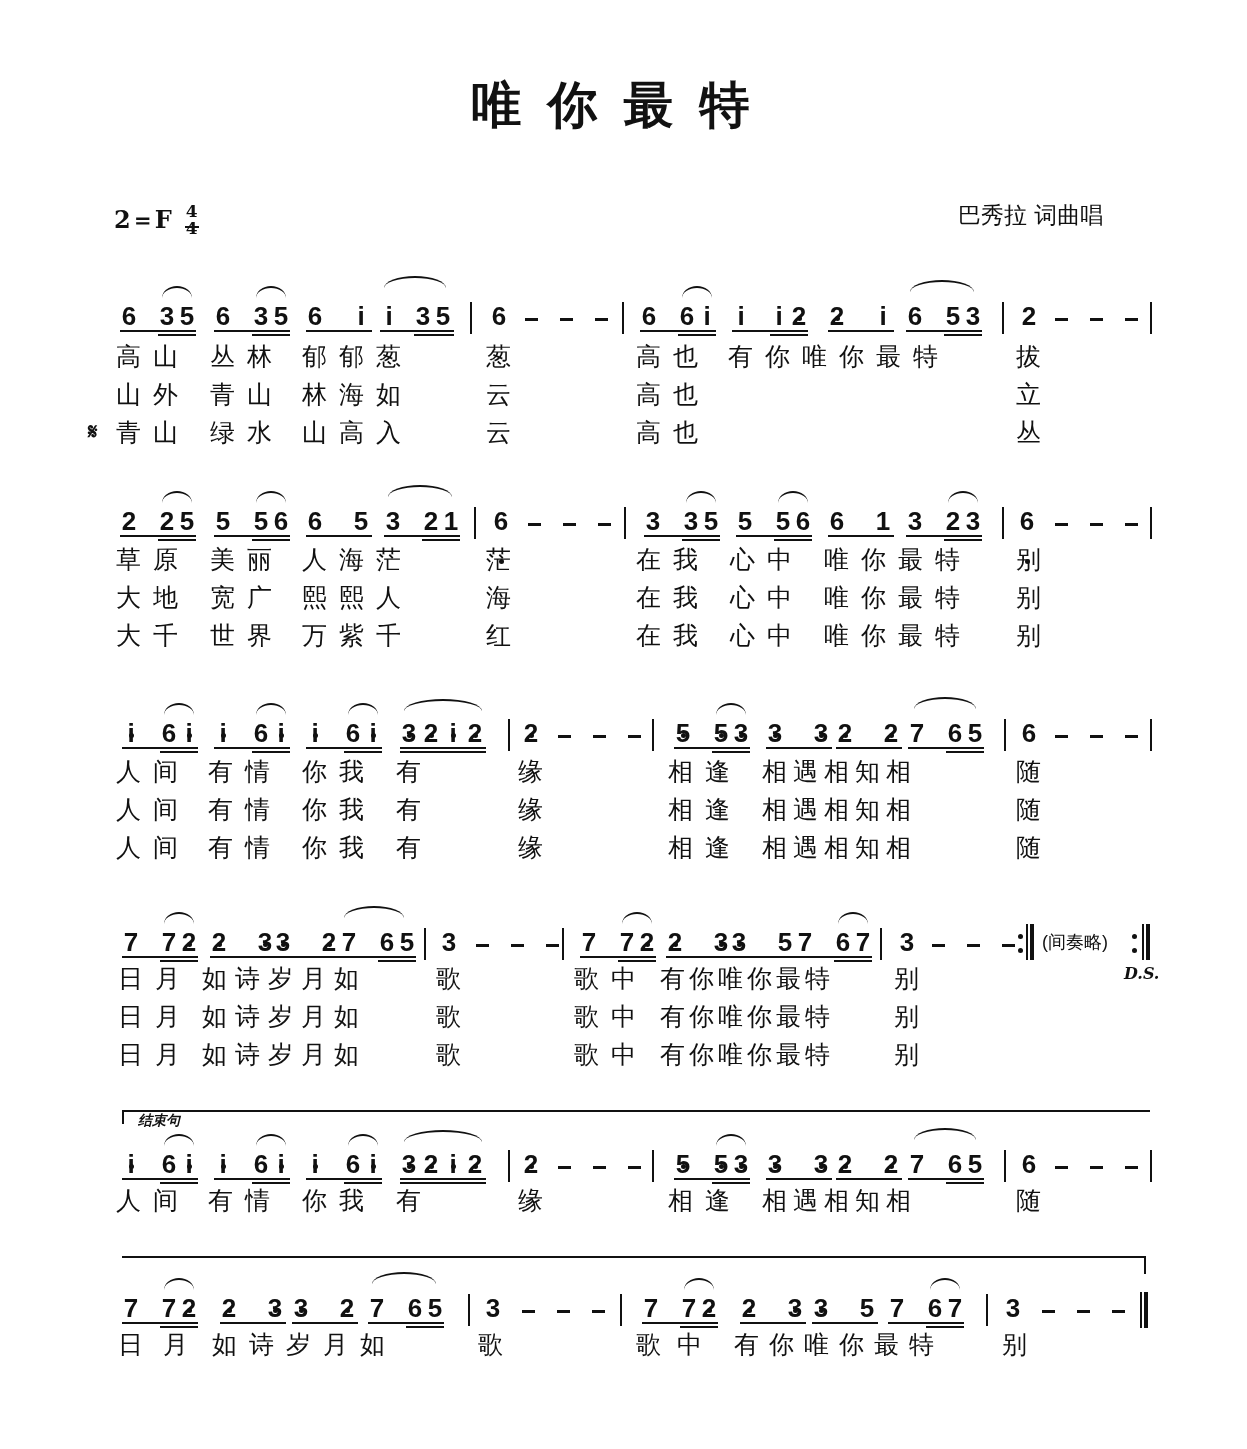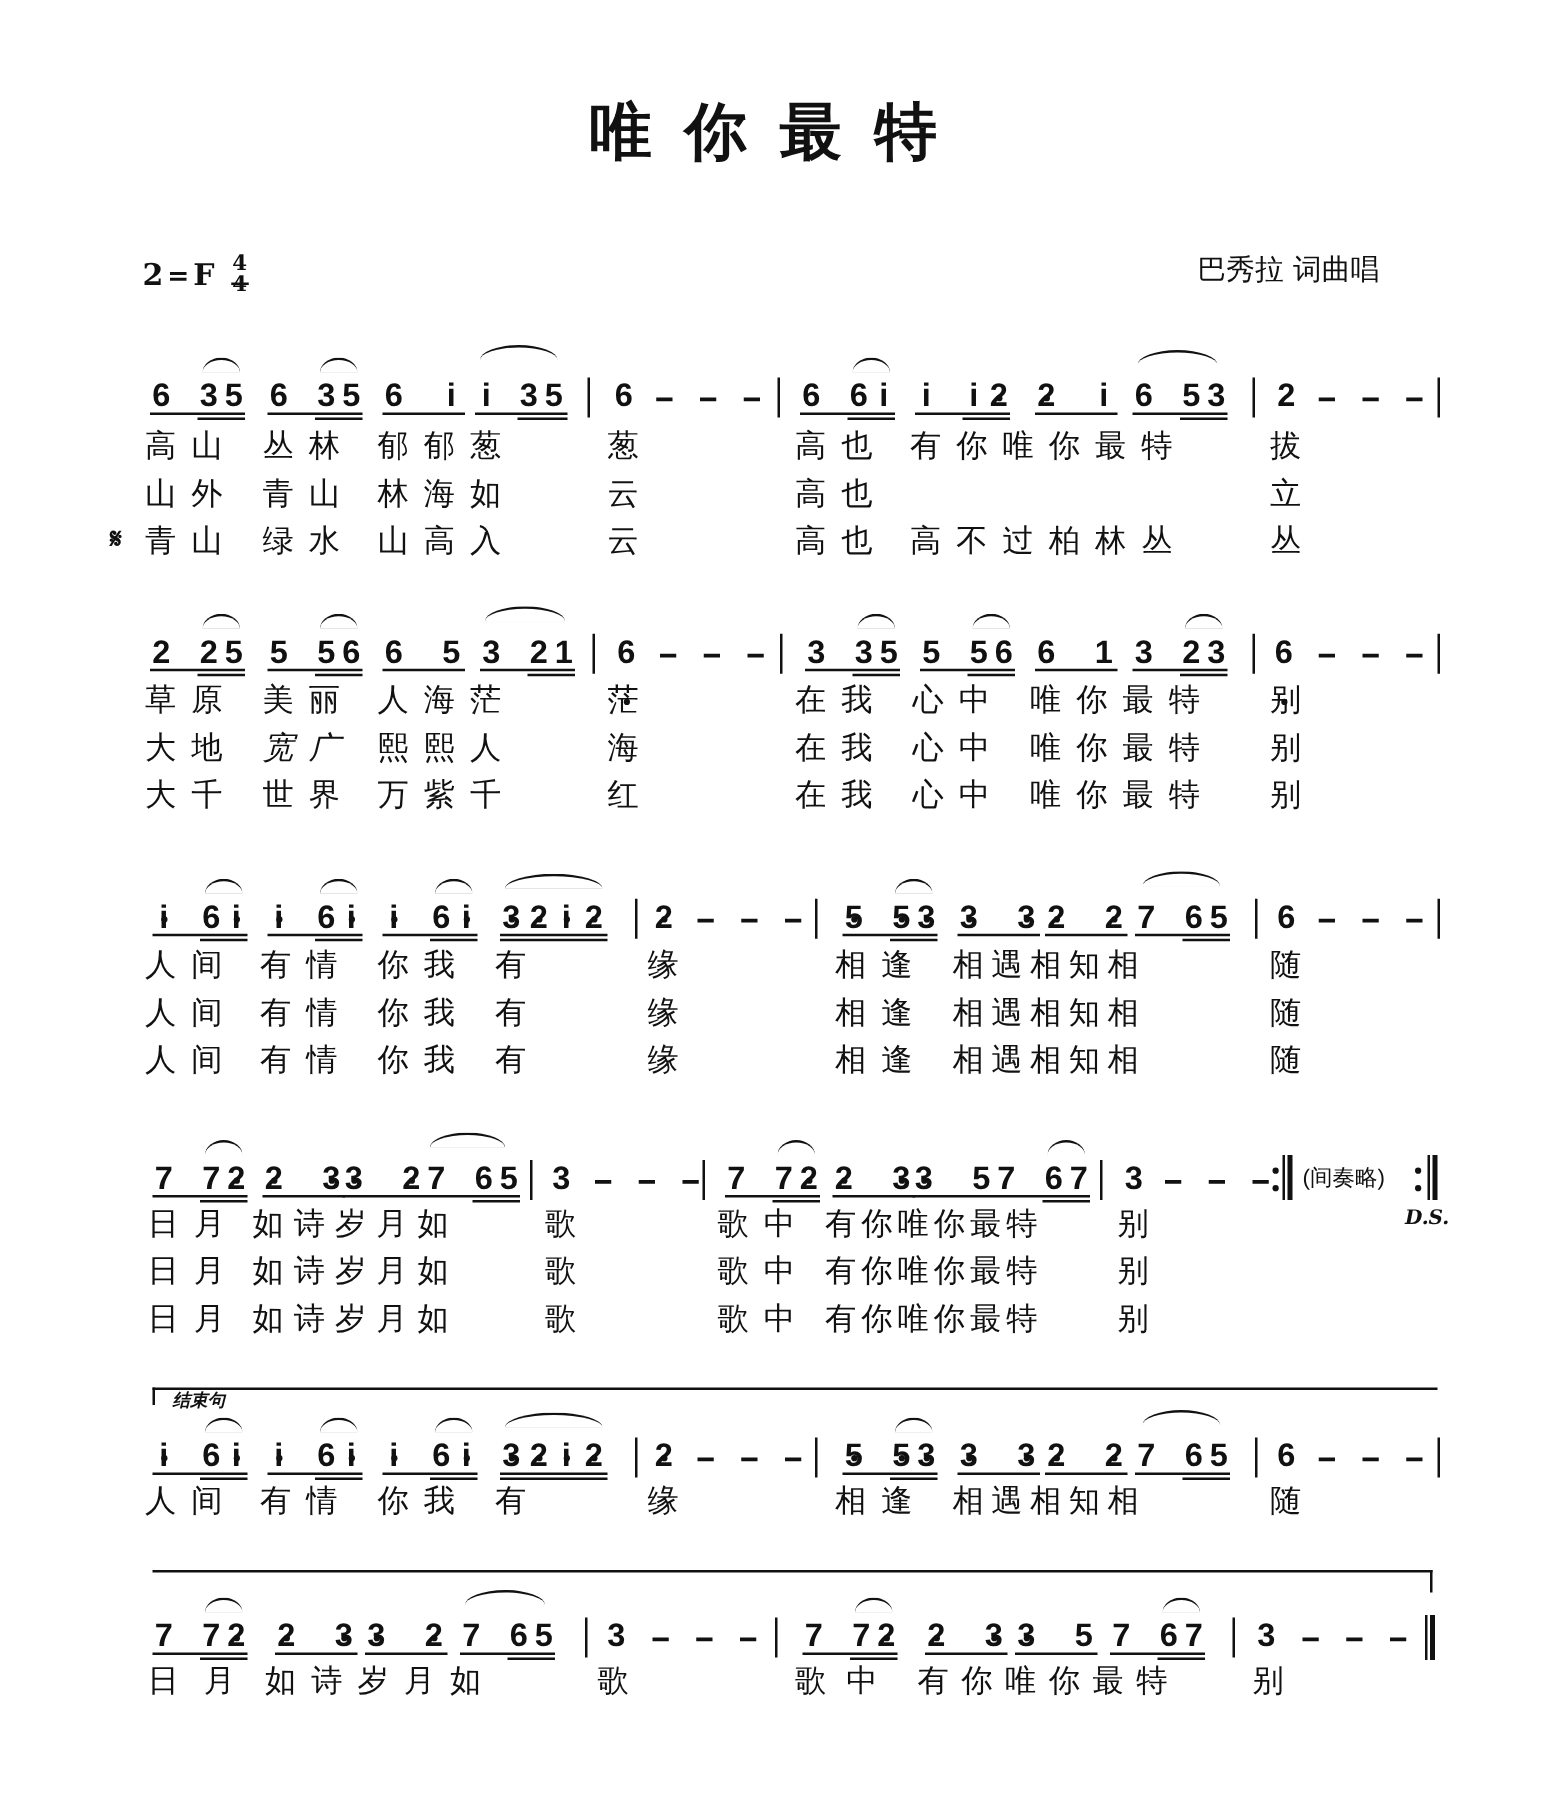--- a/index.html
+++ b/index.html
@@ -123,21 +123,20 @@
         <div class="syl" style="left: 486px; letter-spacing: 12px;">云</div>
         <div class="syl" style="left: 636px; letter-spacing: 12px;">高也</div>
         <div class="syl" style="left: 1016px; letter-spacing: 12px;">立</div>
       </div>
       <div class="lyric-line" style="top: 76px;">
         <div class="syl" style="left: 116px; letter-spacing: 12px;">青山</div>
         <div class="syl" style="left: 210px; letter-spacing: 12px;">绿水</div>
         <div class="syl" style="left: 302px; letter-spacing: 12px;">山高入</div>
         <div class="syl" style="left: 486px; letter-spacing: 12px;">云</div>
         <div class="syl" style="left: 636px; letter-spacing: 12px;">高也</div>
-        <div class="syl" style="left: 728px; letter-spacing: 12px;">高不过柏林丛</div>
         <div class="syl" style="left: 1016px; letter-spacing: 12px;">丛</div>
       </div>
     </div>
     <div class="segno" style="left: 88px; top: 418px;">𝄋</div>
     <div class="notes-row" style="top: 485px;">
       <div class="n" style="left: 120px;"><span>2</span></div>
       <div class="n" style="left: 158px;"><span>2</span></div>
       <div class="n" style="left: 178px;"><span>5</span></div>
       <div class="ul" style="left: 120px; width: 76px; top: 50px;"></div>
       <div class="ul" style="left: 158px; width: 38px; top: 54px;"></div>
@@ -197,21 +196,21 @@
         <div class="syl" style="left: 210px; letter-spacing: 12px;">美丽</div>
         <div class="syl" style="left: 302px; letter-spacing: 12px;">人海茫</div>
         <div class="syl" style="left: 486px; letter-spacing: 12px;">茫</div>
         <div class="syl" style="left: 636px; letter-spacing: 12px;">在我</div>
         <div class="syl" style="left: 730px; letter-spacing: 12px;">心中</div>
         <div class="syl" style="left: 824px; letter-spacing: 12px;">唯你最特</div>
         <div class="syl" style="left: 1016px; letter-spacing: 12px;">别</div>
       </div>
       <div class="lyric-line" style="top: 38px;">
         <div class="syl" style="left: 116px; letter-spacing: 12px;">大地</div>
-        <div class="syl" style="left: 210px; letter-spacing: 12px; font-style: italic;">宽广</div>
+        <div class="syl" style="left: 210px; letter-spacing: 12px;">宽广</div>
         <div class="syl" style="left: 302px; letter-spacing: 12px;">熙熙人</div>
         <div class="syl" style="left: 486px; letter-spacing: 12px;">海</div>
         <div class="syl" style="left: 636px; letter-spacing: 12px;">在我</div>
         <div class="syl" style="left: 730px; letter-spacing: 12px;">心中</div>
         <div class="syl" style="left: 824px; letter-spacing: 12px;">唯你最特</div>
         <div class="syl" style="left: 1016px; letter-spacing: 12px;">别</div>
       </div>
       <div class="lyric-line" style="top: 76px;">
         <div class="syl" style="left: 116px; letter-spacing: 12px;">大千</div>
         <div class="syl" style="left: 210px; letter-spacing: 12px;">世界</div>

